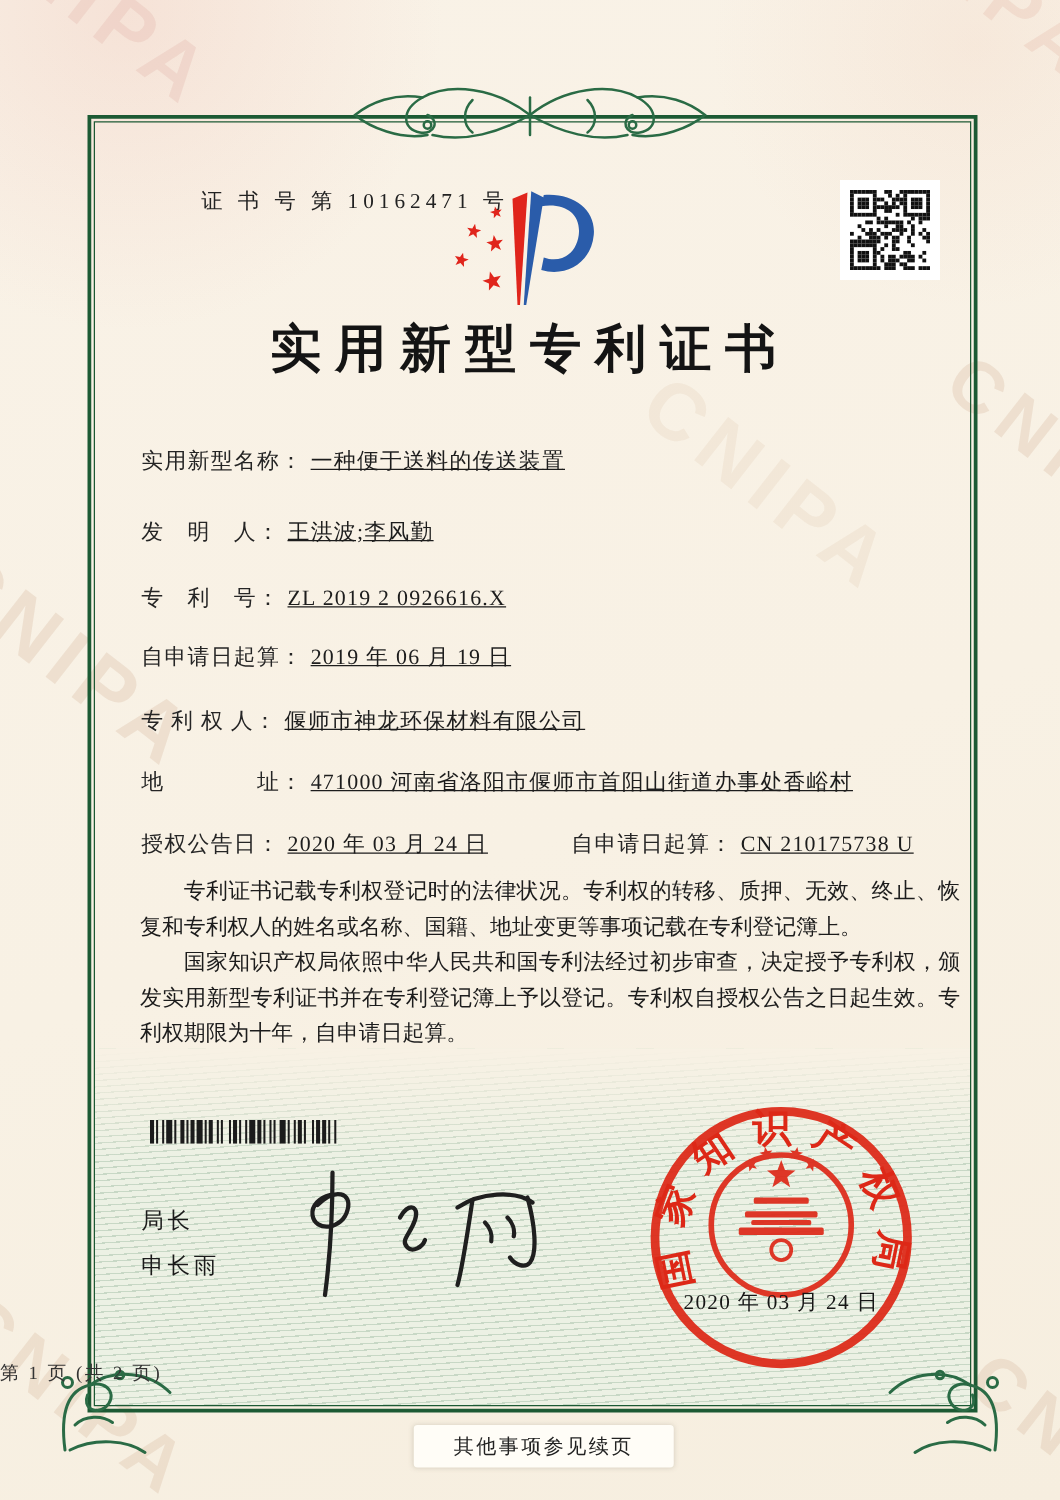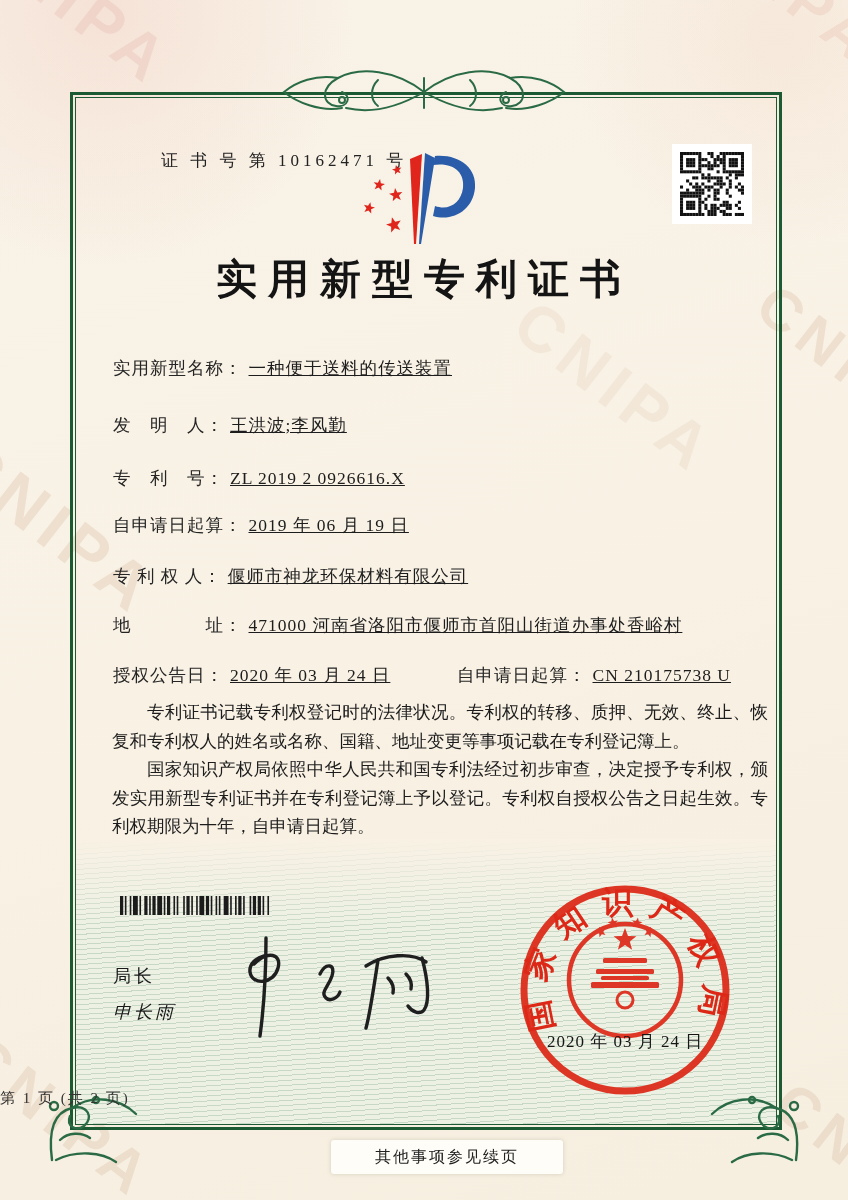--- a/index.html
+++ b/index.html
@@ -69,28 +69,28 @@
   .pair-2{position:absolute;left:344px;top:0;white-space:nowrap;}
   
   .body-text{position:absolute;left:112px;top:698px;width:656px;
     font-size:17.5px;line-height:1.63;color:#1c1c1c;text-align:justify;}
   .body-text p{margin:0;text-indent:2em;}
   
   .barcode{position:absolute;left:120px;top:896px;width:220px;height:19px;}
   .director-title{position:absolute;left:113px;top:964px;font-size:18px;
     font-family:Liberation Mono, monospace;color:#1a1a1a;letter-spacing:3px;}
   .director-name{position:absolute;left:113px;top:1000px;font-size:18px;
-    font-family:"Liberation Sans","DejaVu Sans",sans-serif;color:#1a1a1a;letter-spacing:3px;font-style:italic;}
+    font-family:"Liberation Sans","DejaVu Sans",sans-serif;color:#1a1a1a;letter-spacing:3px;}
   .signature{position:absolute;left:216px;top:936px;width:230px;height:105px;}
   .seal{position:absolute;left:515px;top:880px;width:220px;height:220px;}
   .seal-date{position:absolute;left:525px;top:1030px;width:200px;text-align:center;
     font-size:17px;color:#161616;letter-spacing:1px;}
   .page-num{position:absolute;left:0;right:0;top:1089px;
     font-size:15px;color:#333;letter-spacing:2px;}
-  .footnote{position:absolute;left:331px;top:1140px;width:232px;height:34px;
+  .footnote{position:absolute;left:331px;top:1140px;width:208px;height:34px;
     background:#fffdf7;border-radius:3px;box-shadow:0 0 4px rgba(120,110,90,.25);
     display:flex;align-items:center;justify-content:center;
     font-size:16px;color:#222;letter-spacing:2px;}
 </style>
 </head>
 <body>
 
 <div class="page">
 
   <div class="wm wm-1">CNIPA</div>

